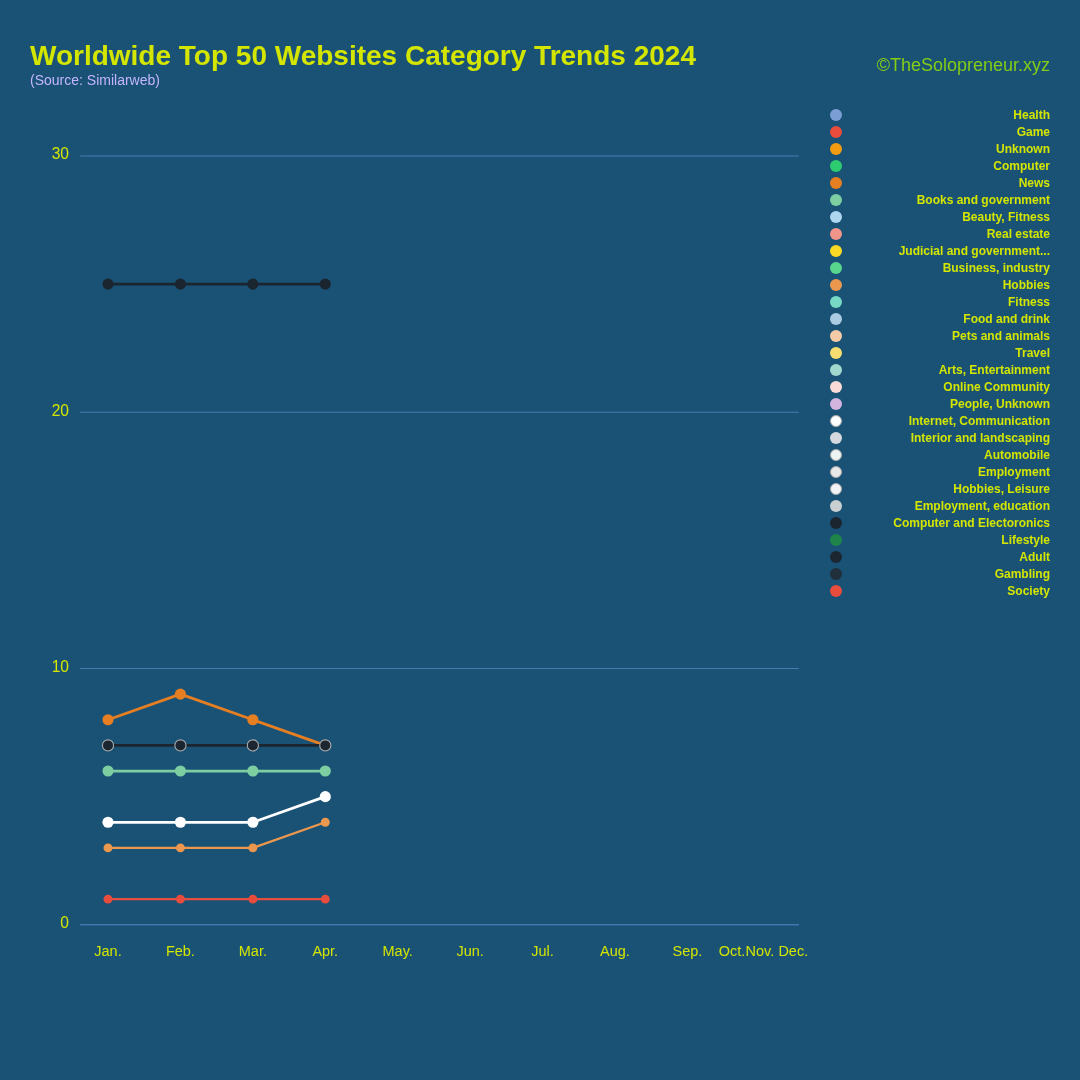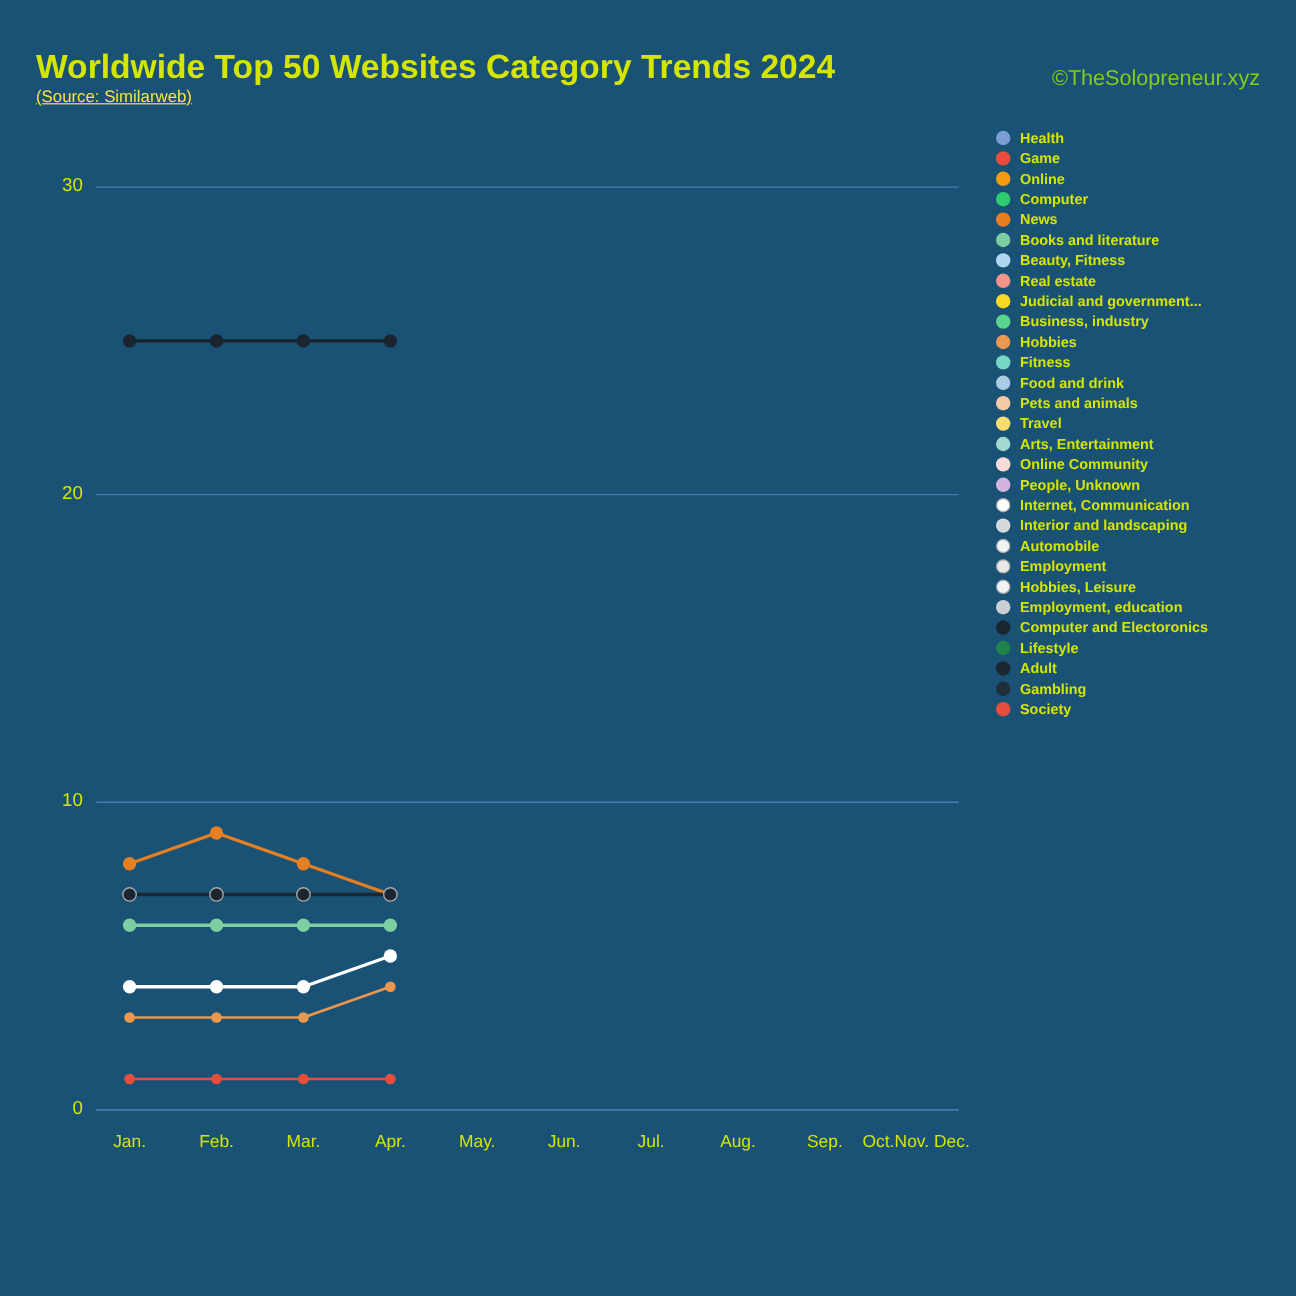--- a/index.html
+++ b/index.html
@@ -20,23 +20,22 @@
     }
     .header {
       margin-bottom: 10px;
     }
     .title {
       color: #d4e600;
       font-size: 28px;
       font-weight: bold;
     }
     .subtitle {
-      color: #fde047;
+      color: #c4b5fd;
       font-size: 14px;
-      text-decoration: underline;
     }
     .attribution {
       color: #84cc16;
       font-size: 18px;
       position: absolute;
       right: 30px;
       top: 55px;
     }
     .content {
       display: flex;
@@ -57,20 +56,21 @@
       width: 220px;
       display: flex;
       flex-direction: column;
       gap: 3px;
       padding-top: 10px;
     }
     .legend-item {
       display: flex;
       align-items: center;
       gap: 8px;
+      justify-content: space-between;
     }
     .legend-dot {
       width: 12px;
       height: 12px;
       border-radius: 50%;
       flex-shrink: 0;
     }
     .legend-label {
       color: #d4e600;
       font-size: 12px;
@@ -178,33 +178,33 @@
     <div class="legend-item">
           <div class="legend-dot" style="background-color: rgb(123, 159, 212);"></div>
           <span class="legend-label">Health</span>
         </div>
         <div class="legend-item">
           <div class="legend-dot" style="background-color: rgb(231, 76, 60);"></div>
           <span class="legend-label">Game</span>
         </div>
         <div class="legend-item">
           <div class="legend-dot" style="background-color: rgb(243, 156, 18);"></div>
-          <span class="legend-label">Online</span>
+          <span class="legend-label">Unknown</span>
         </div>
         <div class="legend-item">
           <div class="legend-dot" style="background-color: rgb(46, 204, 113);"></div>
           <span class="legend-label">Computer</span>
         </div>
         <div class="legend-item">
           <div class="legend-dot" style="background-color: rgb(230, 126, 34);"></div>
           <span class="legend-label">News</span>
         </div>
         <div class="legend-item">
           <div class="legend-dot" style="background-color: rgb(125, 206, 160);"></div>
-          <span class="legend-label">Books and literature</span>
+          <span class="legend-label">Books and government</span>
         </div>
         <div class="legend-item">
           <div class="legend-dot" style="background-color: rgb(174, 214, 241);"></div>
           <span class="legend-label">Beauty, Fitness</span>
         </div>
         <div class="legend-item">
           <div class="legend-dot" style="background-color: rgb(241, 148, 138);"></div>
           <span class="legend-label">Real estate</span>
         </div>
         <div class="legend-item">

